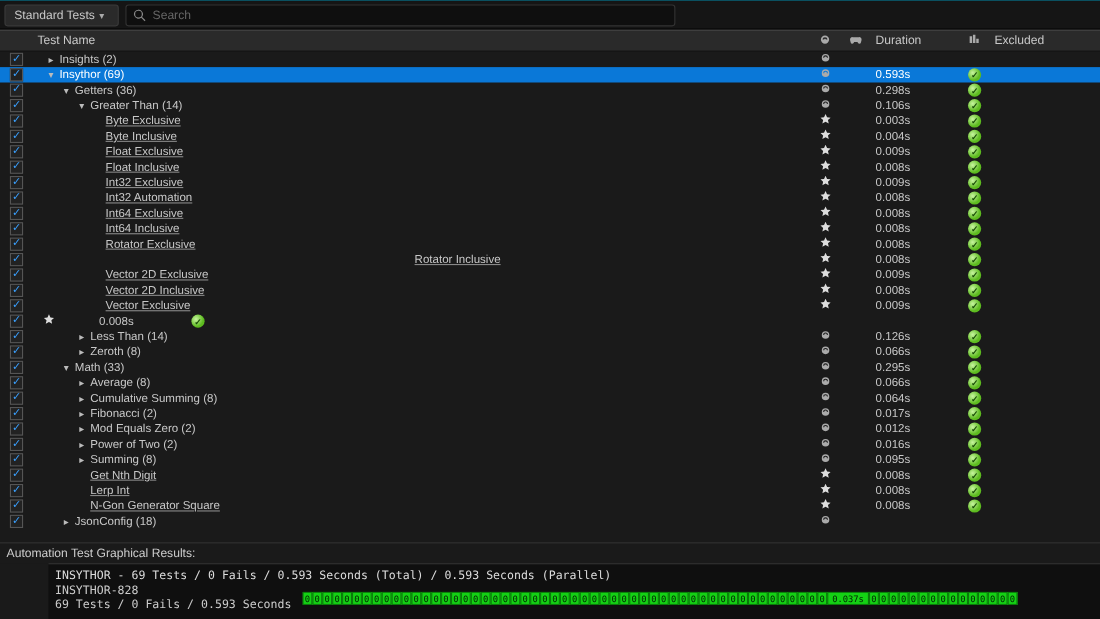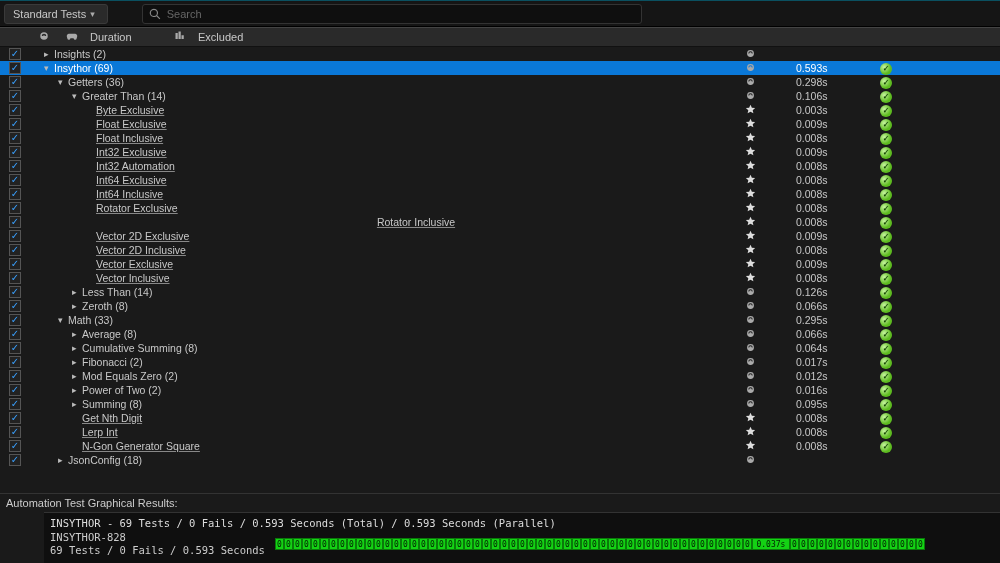--- a/index.html
+++ b/index.html
@@ -39,21 +39,20 @@
   display: flex;
   align-items: center;
   flex: 1;
   background: #0f0f0f;
   border: 1px solid #333;
   border-radius: 3px;
   height: 20px;
   padding: 0 6px;
   gap: 6px;
   max-width: 500px;
-  margin-left: 28px;
 }
 .search-wrap svg { width: 12px; height: 12px; fill: #888; }
 .search-input {
   background: transparent;
   border: none;
   outline: none;
   color: #c8c8c8;
   font-size: 11px;
   flex: 1;
 }
@@ -196,20 +195,21 @@
   <div class="search-wrap">
     <svg viewBox="0 0 16 16">
         <path d="M6.5 1a5.5 5.5 0 014.38 8.83l4.15 4.14-1.06 1.06-4.14-4.15A5.5 5.5 0 116.5 1zm0 1.5a4 4 0 100 8 4 4 0 000-8z"></path>
       </svg>
     <input class="search-input" placeholder="Search" style="">
   </div>
 </div>
 
 <div class="header-row">
   <div class="col-check"></div>
+  <div class="col-name">Test Name</div>
   <div class="col-icon1"><svg viewBox="0 0 16 16">
         <path d="M3 8a5 5 0 1110 0A5 5 0 013 8zm5-3a3 3 0 00-3 3h2a1 1 0 012 0h2a3 3 0 00-3-3z"></path>
       </svg></div>
   <div class="col-icon2"><svg viewBox="0 0 16 16">
         <path d="M4 5h8a3 3 0 012.9 3.8l-.7 2.6A2 2 0 0112.3 13a2 2 0 01-1.6-.8L10 11H6l-.7 1.2A2 2 0 013.7 13a2 2 0 01-1.9-1.6l-.7-2.6A3 3 0 014 5z"></path>
       </svg></div>
   <div class="col-duration">Duration</div>
   <div class="col-status"><svg viewBox="0 0 16 16">
         <path d="M2 12h3V4H2v8zm4 0h3V2H6v10zm4 0h3V7h-3v5z"></path>
       </svg></div>
@@ -296,20 +296,36 @@
       <div class="col-duration">0.003s</div>
       <div class="col-status"><span class="status-ok"></span></div>
       <div class="col-excluded"></div>
     </div>
     <div class="row leaf">
       <div class="col-check" style="display: flex; justify-content: center;">
         <span class="checkbox checked"></span>
       </div>
       <div class="col-name name-cell" style="padding-left: 56px;">
         <span class="expander"></span>
+        <span class="label underlined">Byte Inclusive</span>
+      </div>
+      <div class="col-icon1 icon-star"><svg viewBox="0 0 16 16">
+          <path d="M8 1l2 4.3 4.7.5-3.5 3.2 1 4.6L8 11.3 3.8 13.6l1-4.6L1.3 5.8 6 5.3 8 1z"></path>
+        </svg></div>
+      <div class="col-icon2"></div>
+      <div class="col-duration">0.004s</div>
+      <div class="col-status"><span class="status-ok"></span></div>
+      <div class="col-excluded"></div>
+    </div>
+    <div class="row leaf">
+      <div class="col-check" style="display: flex; justify-content: center;">
+        <span class="checkbox checked"></span>
+      </div>
+      <div class="col-name name-cell" style="padding-left: 56px;">
+        <span class="expander"></span>
         <span class="label underlined">Float Exclusive</span>
       </div>
       <div class="col-icon1 icon-star"><svg viewBox="0 0 16 16">
           <path d="M8 1l2 4.3 4.7.5-3.5 3.2 1 4.6L8 11.3 3.8 13.6l1-4.6L1.3 5.8 6 5.3 8 1z"></path>
         </svg></div>
       <div class="col-icon2"></div>
       <div class="col-duration">0.009s</div>
       <div class="col-status"><span class="status-ok"></span></div>
       <div class="col-excluded"></div>
     </div>
@@ -469,24 +485,20 @@
           <path d="M8 1l2 4.3 4.7.5-3.5 3.2 1 4.6L8 11.3 3.8 13.6l1-4.6L1.3 5.8 6 5.3 8 1z"></path>
         </svg></div>
       <div class="col-icon2"></div>
       <div class="col-duration">0.009s</div>
       <div class="col-status"><span class="status-ok"></span></div>
       <div class="col-excluded"></div>
     </div>
     <div class="row leaf">
       <div class="col-check" style="display: flex; justify-content: center;">
         <span class="checkbox checked"></span>
-      </div>
-      <div class="col-name name-cell" style="padding-left: 56px;">
-        <span class="expander"></span>
-        <span class="label underlined">Vector Inclusive</span>
       </div>
       <div class="col-icon1 icon-star"><svg viewBox="0 0 16 16">
           <path d="M8 1l2 4.3 4.7.5-3.5 3.2 1 4.6L8 11.3 3.8 13.6l1-4.6L1.3 5.8 6 5.3 8 1z"></path>
         </svg></div>
       <div class="col-icon2"></div>
       <div class="col-duration">0.008s</div>
       <div class="col-status"><span class="status-ok"></span></div>
       <div class="col-excluded"></div>
     </div>
     <div class="row">

